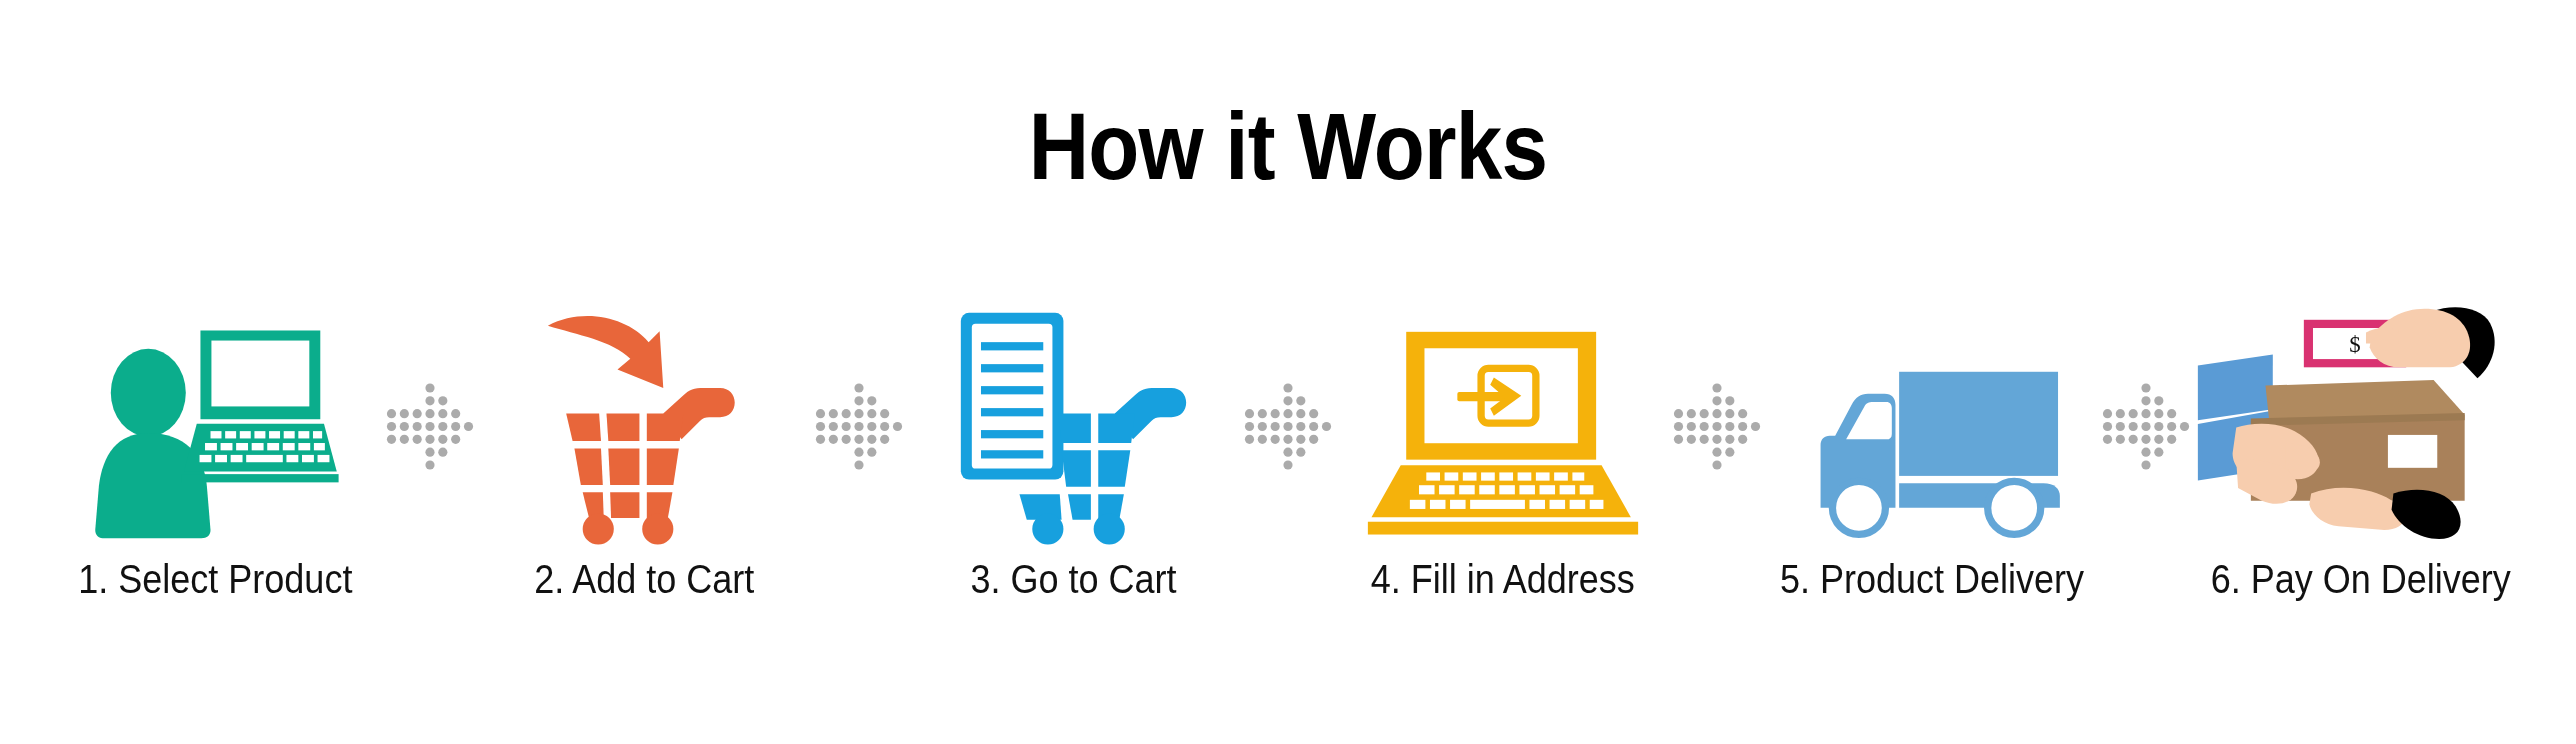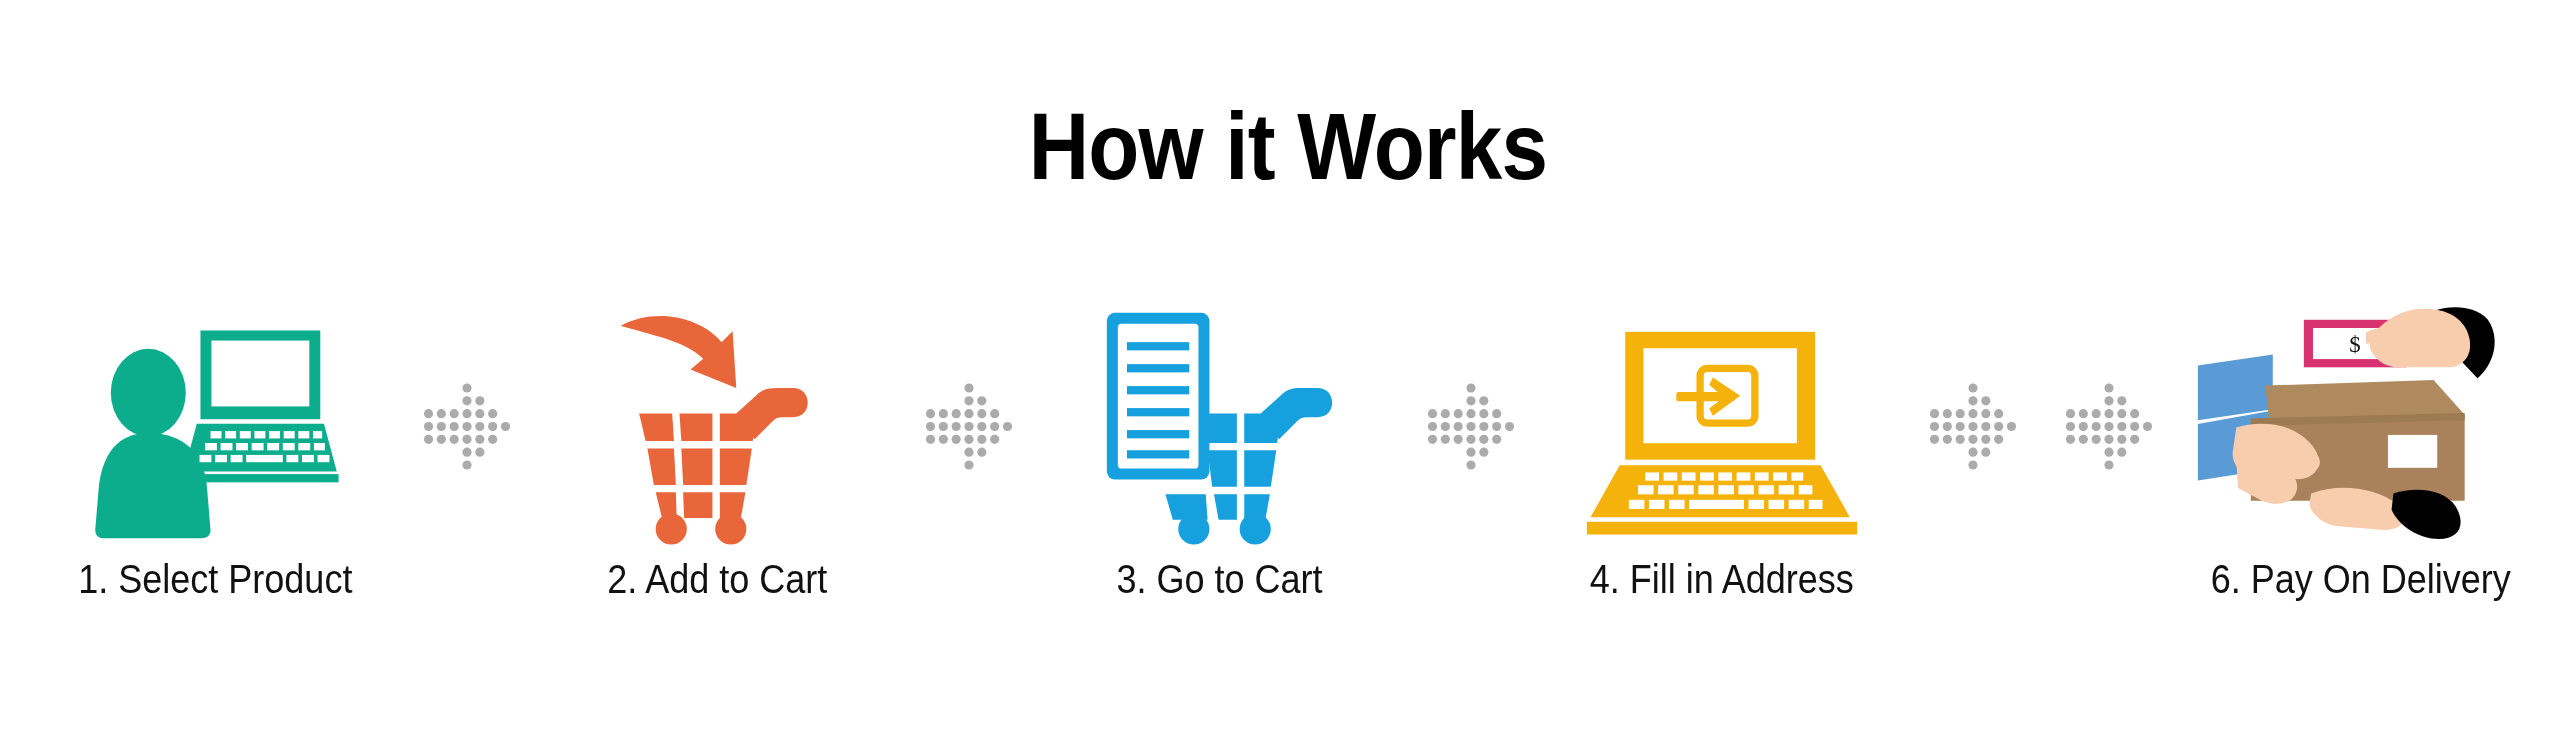--- a/index.html
+++ b/index.html
@@ -386,20 +386,38 @@
           <circle cx="48" cy="68" r="5"></circle>
             <circle cx="62" cy="68" r="5"></circle>
             <circle cx="76" cy="68" r="5"></circle>
           <circle cx="48" cy="82" r="5"></circle>
             <circle cx="62" cy="82" r="5"></circle>
           <circle cx="48" cy="96" r="5"></circle>
         </g>
       </svg>
     </div>
 
+    <div class="step">
+      <div class="icon-slot">
+        <svg width="274" height="183" viewBox="0 0 300 200">
+
+          <rect x="114" y="16" width="174" height="114" fill="#63A6D7"></rect>
+
+          <path d="M114 138 L272 138 C 284 138 290 144 290 152 L 290 165 L 114 165 Z" fill="#63A6D7"></path>
+
+          <path d="M28 96 C 28 90 32 86 38 86 L 44 86 L 62 52 C 66 44 72 40 80 40 L 98 40 C 106 40 110 45 110 52 L 110 165 L 28 165 Z" fill="#63A6D7"></path>
+
+          <path d="M76 54 C 78 50 81 49 85 49 L 100 49 C 104 49 106 52 106 56 L 106 84 C 106 88 104 90 100 90 L 56 90 Z" fill="#ffffff"></path>
+
+          <circle cx="70" cy="165" r="29" fill="#ffffff" stroke="#63A6D7" stroke-width="8"></circle>
+          <circle cx="240" cy="165" r="29" fill="#ffffff" stroke="#63A6D7" stroke-width="8"></circle>
+        </svg>
+      </div>
+      <div class="step-label">5. Product Delivery</div>
+    </div>
 
     <div class="sep">
       <svg width="88" height="88" viewBox="0 0 96 96">
         <g fill="#ABABAB">
           <circle cx="48" cy="12" r="5"></circle>
           <circle cx="48" cy="26" r="5"></circle>
             <circle cx="62" cy="26" r="5"></circle>
           <circle cx="6" cy="40" r="5"></circle>
             <circle cx="20" cy="40" r="5"></circle>
             <circle cx="34" cy="40" r="5"></circle>

